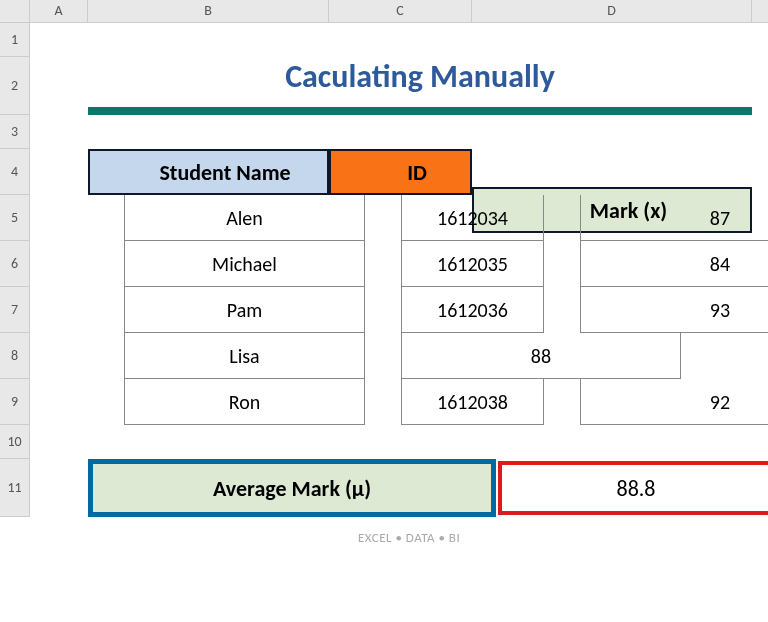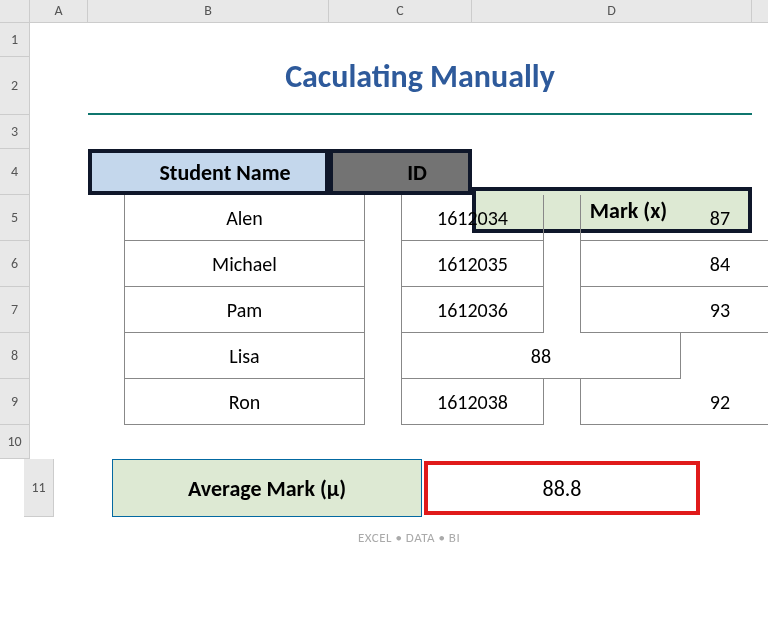--- a/index.html
+++ b/index.html
@@ -37,21 +37,21 @@
     .body-rows {
       display: flex;
       flex-direction: column;
     }
     .row {
       display: flex;
       height: 46px;
     }
     .row.short { height: 34px; }
     .row.tall { height: 58px; }
-    .row.sum { height: 58px; padding-left: 24px; }
+    .row.sum { height: 58px; }
     .row-header {
       width: 30px;
       background: #e8e8e8;
       border-right: 1px solid #ccc;
       border-bottom: 1px solid #ccc;
       display: flex;
       align-items: center;
       justify-content: center;
       font-size: 14px;
       color: #555;
@@ -66,46 +66,46 @@
     .cell-A { width: 58px; }
     .cell-B { width: 241px; }
     .cell-C { width: 143px; }
     .cell-D { width: 280px; }
     .title {
       width: 664px;
       color: #2e5a9b;
       font-size: 32px;
       font-weight: bold;
       text-align: center;
-      border-bottom: 2px solid #0f766e;
+      border-bottom: 8px solid #0f766e;
       padding-bottom: 8px;
     }
     .th {
       font-weight: bold;
       font-size: 22px;
-      border: 4px solid #0f172a;
+      border: 2px solid #0f172a;
       height: 100%;
       padding-left: 33px;
     }
     .th-B { background: #c4d7ec; }
-    .th-C { background: #737373; }
+    .th-C { background: #f97316; }
     .th-D { background: #dde9d3; margin-top: 38px; }
     .td {
       font-size: 20px;
       border: 1px solid #888;
       border-top: none;
       height: 100%;
       margin-left: 36px;
     }
     .sum-label {
-      width: 310px;
+      width: 408px;
       background: #dde9d3;
       font-weight: bold;
       font-size: 22px;
-      border: 1px solid #0369a1;
+      border: 5px solid #0369a1;
       height: 100%;
     }
     .sum-value-wrap {
       width: 280px;
       height: 100%;
       position: relative;
     }
     .sum-value {
       position: absolute;
       top: 2px;

